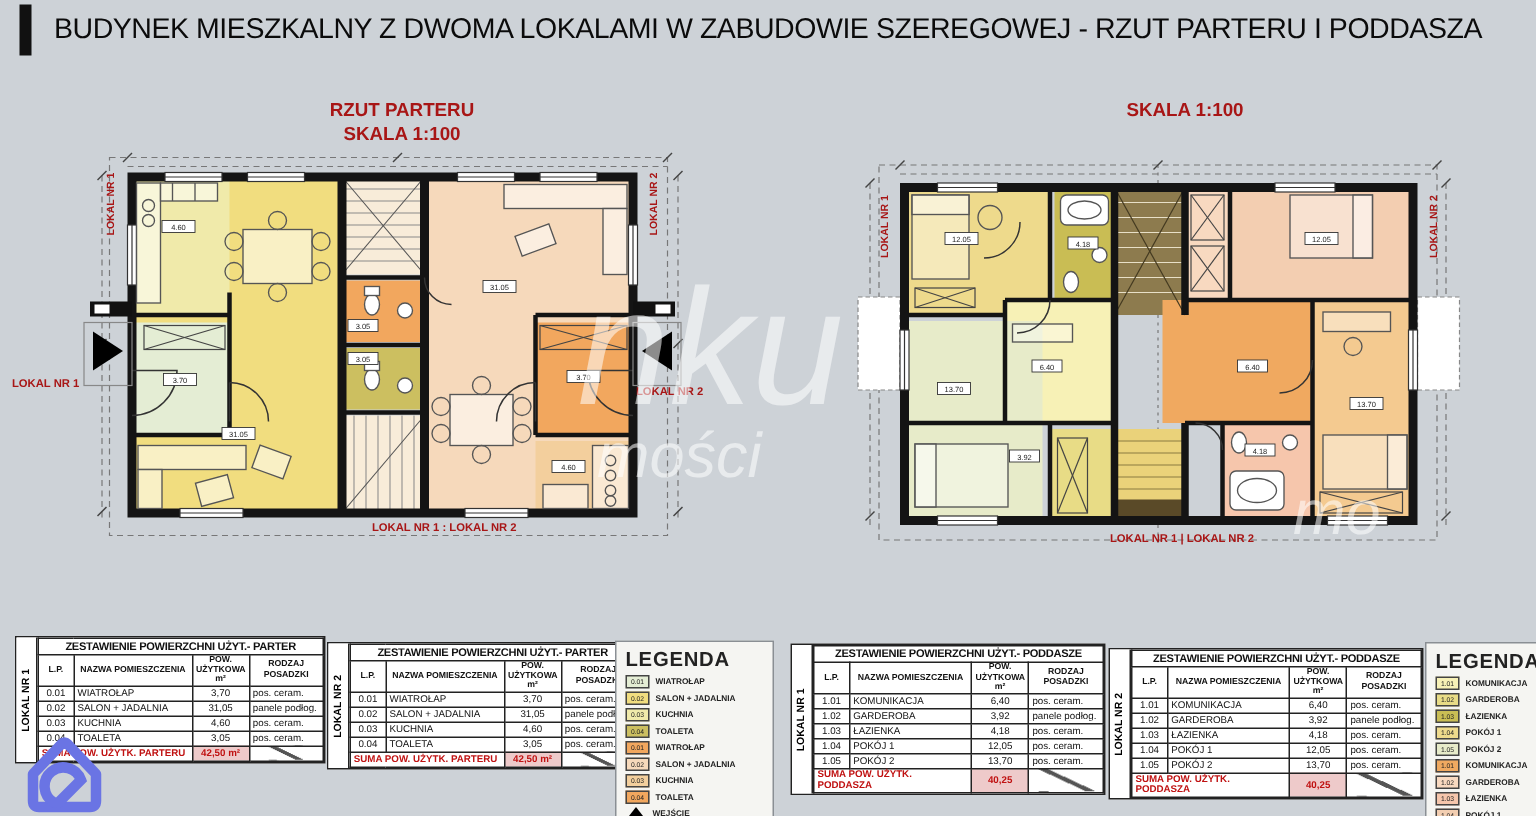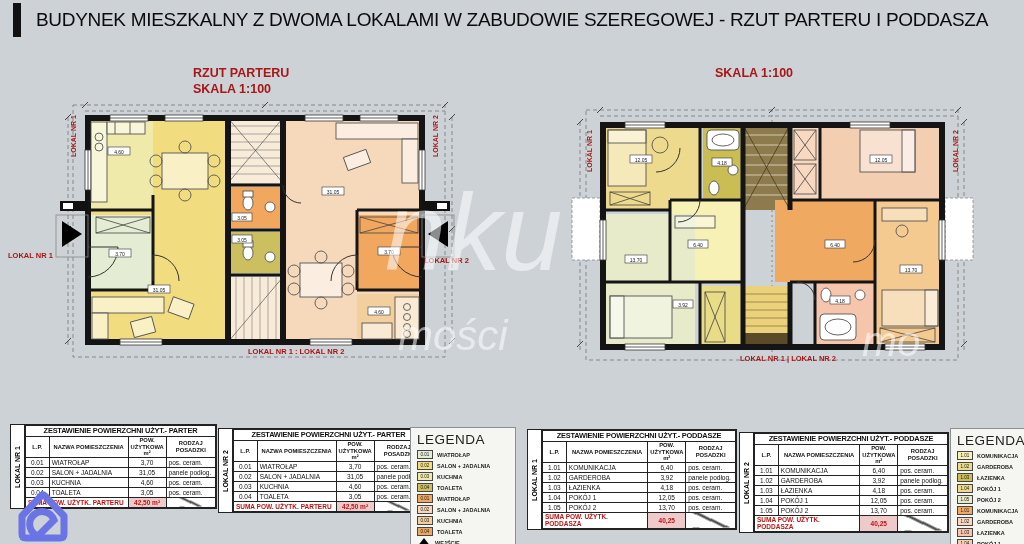--- a/index.html
+++ b/index.html
@@ -1,38 +1,38 @@
 <!DOCTYPE html>
 <html><head>
 <meta charset="utf-8">
 <style>
   html,body{margin:0;padding:0}
   body{width:1024px;height:544px;background:#cdd2d7;font-family:"Liberation Sans",sans-serif;position:relative;overflow:hidden}
   #title{position:absolute;top:9px;left:0;width:100%;text-align:center;font-size:19px;font-weight:normal;color:#0b0b0b;letter-spacing:-0.3px}
   #corner-bar{position:absolute;left:13px;top:3px;width:8px;height:34px;background:#111}
-  .plan-caption{position:absolute;color:#a81616;font-weight:bold;font-size:12.5px;line-height:1.25;z-index:2}
+  .plan-caption{position:absolute;color:#a81616;font-weight:bold;font-size:12.5px;text-align:center;line-height:1.25;z-index:2}
   svg{position:absolute;z-index:1}
   svg text{font-family:"Liberation Sans",sans-serif}
   .red-lab{fill:#a81616;font-weight:bold}
   .tagt{font-size:5px;fill:#222}
   
   .tbl{position:absolute;display:flex;border:1px solid #222;background:#fff;z-index:3}
   .tbl .side{width:13px;border-right:1px solid #222;display:flex;align-items:center;justify-content:center;background:#fff}
   .tbl .side span{writing-mode:vertical-rl;transform:rotate(180deg);font-size:7px;font-weight:bold;white-space:nowrap}
   .tbl table{border-collapse:collapse;background:#fff}
   .tbl td,.tbl th{border:1px solid #222;font-size:6.5px;padding:0 2px;line-height:1.15;color:#111;height:9px;font-weight:normal}
   .tbl .t-title th{font-size:7.4px;font-weight:bold;text-align:center;height:10px;letter-spacing:-0.2px}
   .tbl .hrow th{font-size:5.8px;font-weight:bold;text-align:center;height:15px}
   .tbl td.c{text-align:center}
   .tbl tr.sum td{color:#c01212;font-weight:bold}
   .tbl tr.sum td.val{text-align:center;background:#eecaca}
   .tbl td.diag{background:linear-gradient(25deg,transparent 46%,#555 46%,#555 54%,transparent 54%)}
   
   .legend{position:absolute;background:#f5f5f2;border:1px solid #8a8f94;padding:4px 6px;z-index:3}
-  .legend h3{margin:0 0 3px 0;font-size:13.5px;font-weight:normal;letter-spacing:0.5px;color:#222}
+  .legend h3{margin:0 0 3px 0;font-size:13.5px;font-weight:bold;letter-spacing:0.5px;color:#222}
   .lg-row{display:flex;align-items:center;gap:4px;margin:2px 0}
   .lg-sw{width:14px;height:7px;border:1px solid #444;font-size:4.5px;display:flex;align-items:center;justify-content:center;color:#222;flex:none}
   .lg-lb{font-size:5.5px;font-weight:bold;color:#222;white-space:nowrap}
   .lg-tri{width:0;height:0;border-left:7px solid transparent;border-right:7px solid transparent;border-bottom:9px solid #000;flex:none}
   
   .wm{position:absolute;color:rgba(255,255,255,0.55);font-weight:normal;font-style:italic;z-index:4;pointer-events:none;white-space:nowrap}
   
   #logo{position:absolute;left:12px;top:486px;z-index:6}
 </style>
 </head>
@@ -734,20 +734,20 @@
       </div>
       <div class="lg-row">
         <span class="lg-sw" style="background: rgb(243, 206, 177);">1.04</span>
         <span class="lg-lb">POKÓJ 1</span>
       </div>
     </div>
 </div>
 
 <div id="watermark">
     <span class="wm" style="left: 385px; top: 168px; font-size: 110px;">nku</span>
-    <span class="wm" style="left: 398px; top: 312px; font-size: 42px;">mości</span>
+    <span class="wm" style="left: 398px; top: 280px; font-size: 42px;">mości</span>
     <span class="wm" style="left: 862px; top: 318px; font-size: 42px;">mo</span>
   </div>
 
 <svg id="logo" width="62" height="56" viewBox="0 0 62 56">
   <path d="M10,30 L29,10 Q31,8 33,10 L52,30 L52,48 Q52,52 48,52 L14,52 Q10,52 10,48 Z" fill="none" stroke="#6a74e4" stroke-width="7" stroke-linejoin="round" stroke-linecap="round"></path>
   <path d="M24,49 A12.5,12.5 0 1 1 42,34 L27,49" fill="none" stroke="#6a74e4" stroke-width="7" stroke-linecap="round"></path>
 </svg>
 
 </body></html>

